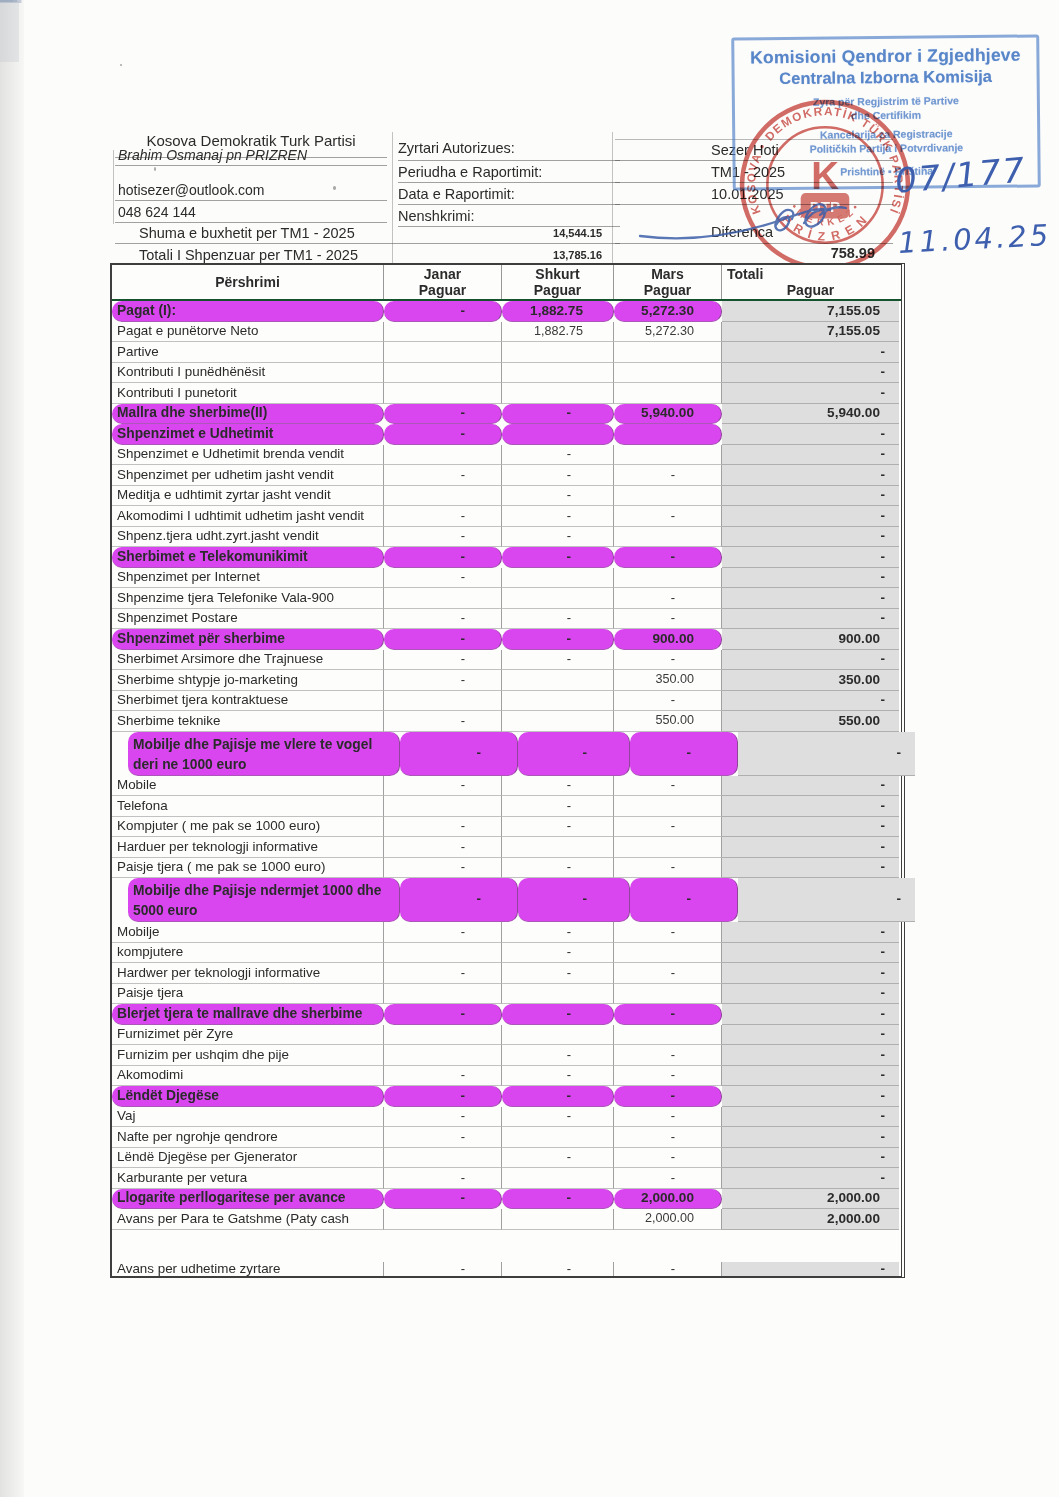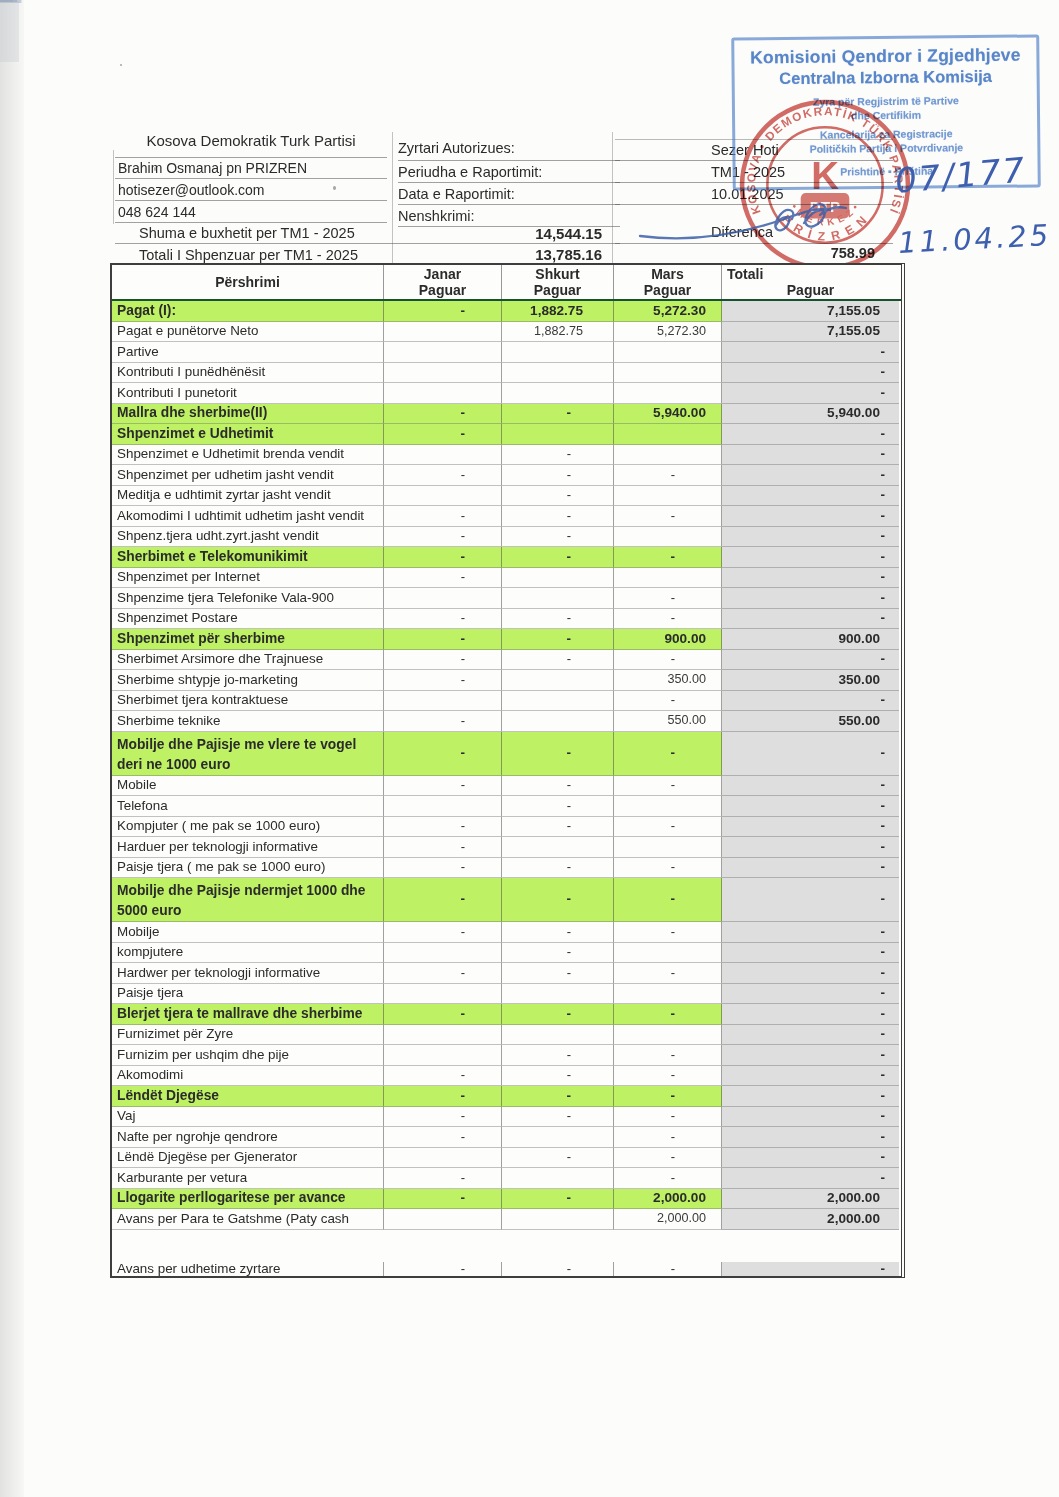--- a/index.html
+++ b/index.html
@@ -21,26 +21,26 @@
   .s1 { left:154; top:167px; left:154px; width:2px; height:4px; }
   .s2 { left:333px; top:186px; width:3px; height:4px; }
   .s3 { left:120px; top:64px; width:2px; height:2px; }
 
   
   .hline { border-bottom:1px solid rgba(85,85,85,.55); }
   .org-name { position:absolute; left:115px; top:124px; width:272px; height:33px;
     font-size:15px; display:flex; align-items:center; justify-content:center; }
   .contact-row { position:absolute; left:115px; width:272px; height:22px;
     font-size:14px; display:flex; align-items:center; padding-left:3px; box-sizing:border-box; }
-  .c1 { top:157px; } .c2 { top:179px; } .c3 { top:201px; }
+  .c1 { top:144px;font-style:italic; } .c2 { top:179px; } .c3 { top:201px; }
   .budget-row { position:absolute; left:115px; width:505px; height:21px;
     font-size:14.5px; display:flex; align-items:center; box-sizing:border-box; }
   .b1 { top:223px; } .b2 { top:244px; }
   .budget-row .lbl { padding-left:24px; }
-  .budget-row .amt { position:absolute; right:18px; font-weight:bold; font-size:15px; }
+  .budget-row .amt { position:absolute; right:18px; font-weight:bold; font-size:11px; }
   .mid-row { position:absolute; left:398px; width:222px; height:22px;
     font-size:14.5px; display:flex; align-items:center; box-sizing:border-box; }
   .m1 { top:136px; height:25px;text-align:center; } .m2 { top:161px; } .m3 { top:183px; } .m4 { top:205px; }
   .right-row { position:absolute; left:615px; width:278px; height:22px;
     font-size:14.5px; display:flex; align-items:center; box-sizing:border-box; padding-left:96px; }
   .r1 { top:139px; border-top:1px solid rgba(85,85,85,.4); } .r2 { top:161px; } .r3 { top:183px; }
   .r4 { top:205px; height:39px; }
   .diff-label { position:absolute; left:711px; top:224px; font-size:14.5px; }
   .diff-value { position:absolute; left:615px; top:245px; width:260px; text-align:right;
     font-weight:bold; font-size:14.5px; }
@@ -77,36 +77,36 @@
   .thead, .trow { display:grid; grid-template-columns:272px 118px 112px 108px 177px; }
   .thead { height:34px; border-bottom:2px solid #14532d; }
   .th { border-right:1px solid rgba(70,70,70,.55); display:flex; flex-direction:column;
     justify-content:center; align-items:center; font-weight:bold; font-size:14px; line-height:1.15; }
   .th:last-child { border-right:none; }
   .th-label { justify-content:center; }
   .th-totali { align-items:flex-start; }
   .th-totali .tt { padding-left:5px; align-self:flex-start; }
   .th-totali .sub { align-self:center; }
   .trow { min-height:20.5px; }
-  .trow.tall { min-height:44px; }
+  .trow.tall { min-height:44px;margin-left:16px; }
   .tcell { border-right:1px solid rgba(70,70,70,.5); border-bottom:1px solid rgba(110,110,110,.42);
     display:flex; align-items:center; box-sizing:border-box; line-height:1.05; }
   .tcell:last-child { border-right:none;text-align:right; }
   .trow:last-child .tcell { border-bottom:none;margin-top:32px; }
   .cell-label { padding-left:5px; font-size:13.4px; padding-right:2px; }
   .tall .cell-label { align-items:flex-start; padding-top:3px; line-height:1.45; }
   .val { justify-content:flex-end; font-size:13px; }
   .cell-janar  { padding-right:14px; } .cell-janar.dash  { padding-right:36px; }
   .cell-shkurt { padding-right:30px; } .cell-shkurt.dash { padding-right:42px; }
-  .cell-mars   { padding-right:15px; } .cell-mars.dash   { padding-right:46px; }
+  .cell-mars   { padding-right:27px; } .cell-mars.dash   { padding-right:46px; }
   .cell-totali { background:#dedede; font-weight:bold; font-size:13.6px; padding-right:19px; }
   .cell-totali.dash { padding-right:14px; }
   .section { font-weight:bold; }
   .section .cell-label { font-size:13.8px; }
-  .section .tcell:not(.cell-totali) { background:#bef264; }
+  .section .tcell:not(.cell-totali) { background:#d946ef;border-radius:10px; }
   .section .val { font-size:13.6px; }
   .plain { font-weight:normal; font-size:12.6px; color:#3a3a3a; }
 </style>
 </head>
 <body>
 
 <div class="page">
 
   <div class="scan-edge"></div>
   <div class="artifact a1"></div>

